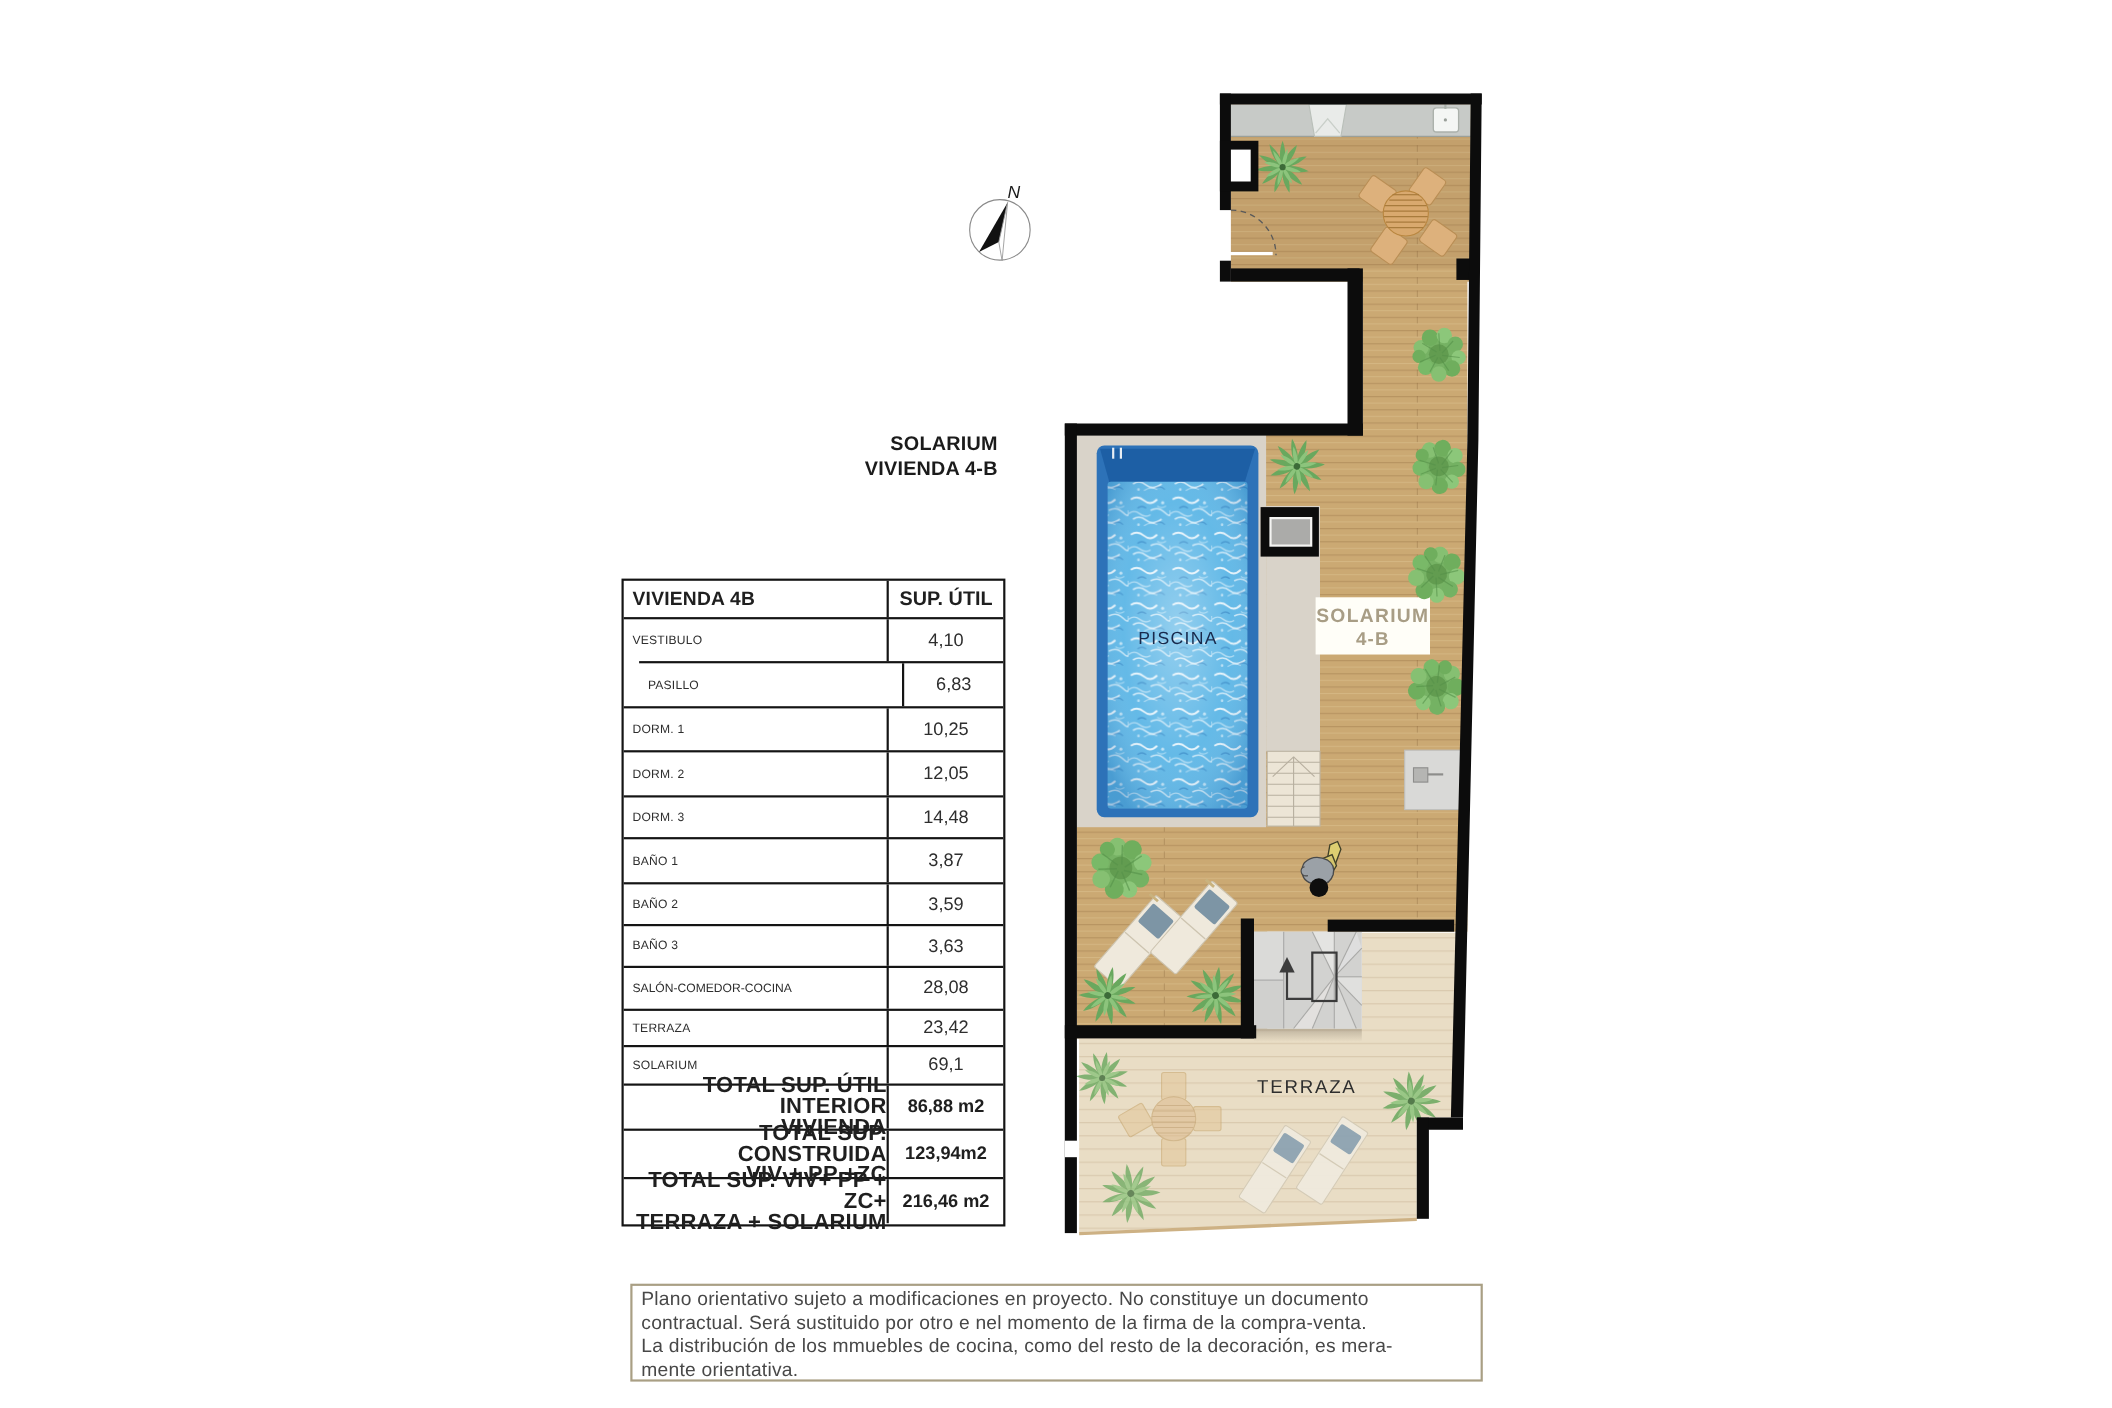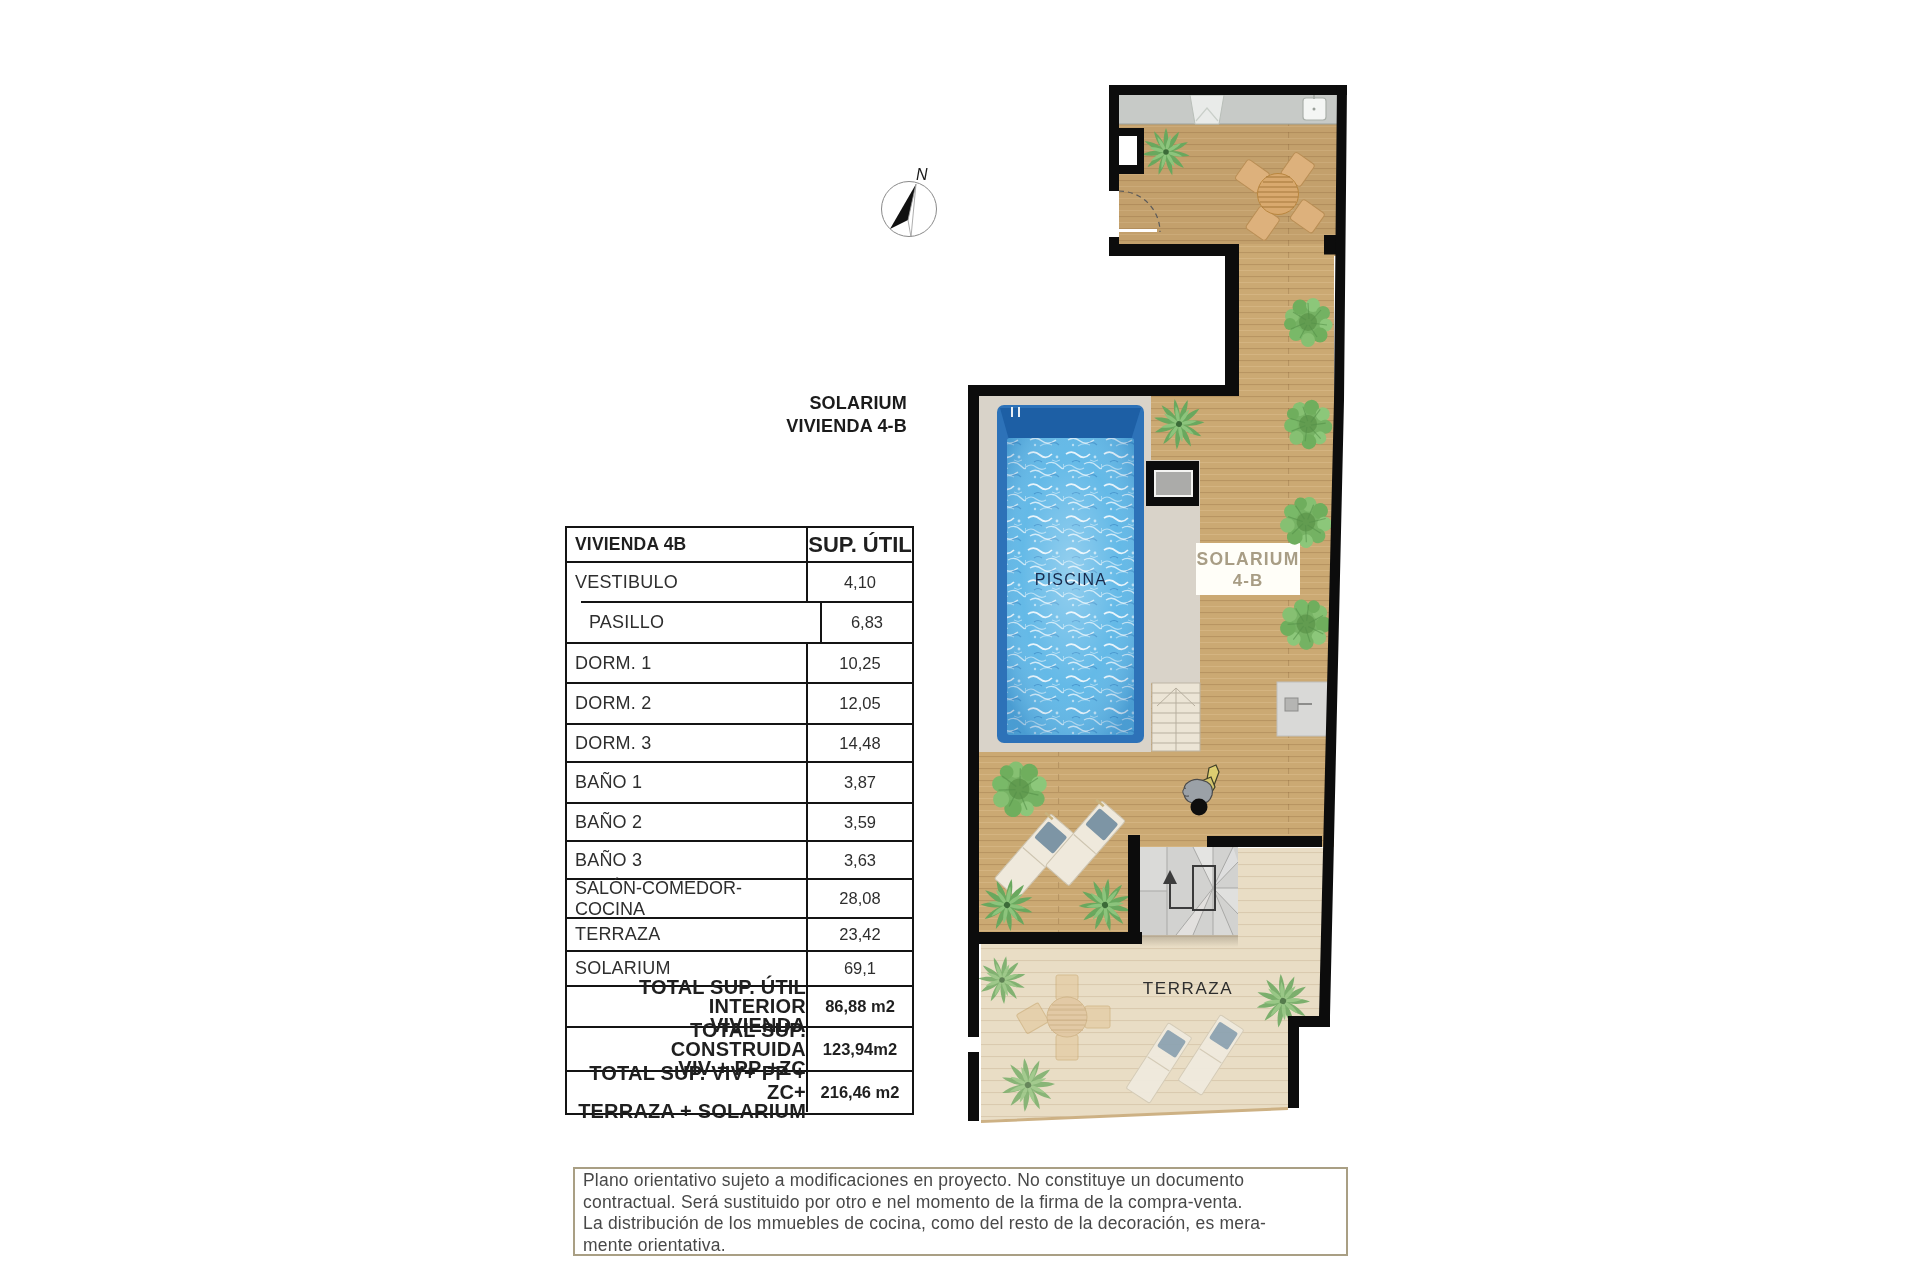--- a/index.html
+++ b/index.html
@@ -5,21 +5,21 @@
   html,body{margin:0;padding:0;}
   body{width:1920px;height:1280px;background:#ffffff;position:relative;
        font-family:"Liberation Sans", sans-serif;overflow:hidden;}
   .abs{position:absolute;}
   
   #tbl{position:absolute;left:565px;top:526px;width:349px;height:589px;
        border:2.5px solid #141414;box-sizing:border-box;color:#2e2e2e;}
   .row{display:flex;box-sizing:border-box;border-top:2px solid #141414;}
   .row.first{border-top:none;}
   .c1{width:241px;box-sizing:border-box;border-right:2px solid #141414;
-      padding-left:8px;display:flex;align-items:center;font-size:18px;letter-spacing:0.2px;}
+      padding-left:8px;display:flex;align-items:center;font-size:11px;letter-spacing:0.2px;}
   .c2{flex:1;display:flex;align-items:center;justify-content:center;font-size:16.5px;}
   .bold{font-weight:bold;color:#1f1f1f;}
   .tot .c1{line-height:19px;font-size:20px;text-align:right;}
 </style>
 </head>
 <body>
 
 <div class="abs" style="left:667px;top:392px;width:240px;text-align:right;
      font-size:18px;font-weight:bold;color:#1b1b1b;line-height:22.5px;letter-spacing:0.2px;">
 SOLARIUM<br>VIVIENDA 4-B</div>
@@ -28,21 +28,21 @@
   <circle cx="39" cy="59" r="27.5" fill="none" stroke="#8a8a8a" stroke-width="1"></circle>
   <text x="46" y="30" font-size="16" font-style="italic" fill="#1a1a1a" font-family="Liberation Sans">N</text>
   <polygon points="46,34 20,79 38,70" fill="#111"></polygon>
   <polygon points="46,34 41,87 38,70" fill="none" stroke="#999" stroke-width="0.8"></polygon>
 </svg>
 
 <div id="tbl">
 
   <div class="row first" style="height:33px;">
       <div class="c1 bold" style="font-size:17.5px;">VIVIENDA 4B</div>
-      <div class="c2 bold" style="font-size:22px;">SUP. ÚTIL</div>
+      <div class="c2 bold" style="font-size:18px;">SUP. ÚTIL</div>
     </div>
 
   <div class="row" style="height:40px;">
       <div class="c1">VESTIBULO</div>
       <div class="c2">4,10</div>
     </div>
 
   <div class="row" style="height:41px;margin-left:14px;">
       <div class="c1">PASILLO</div>
       <div class="c2">6,83</div>

